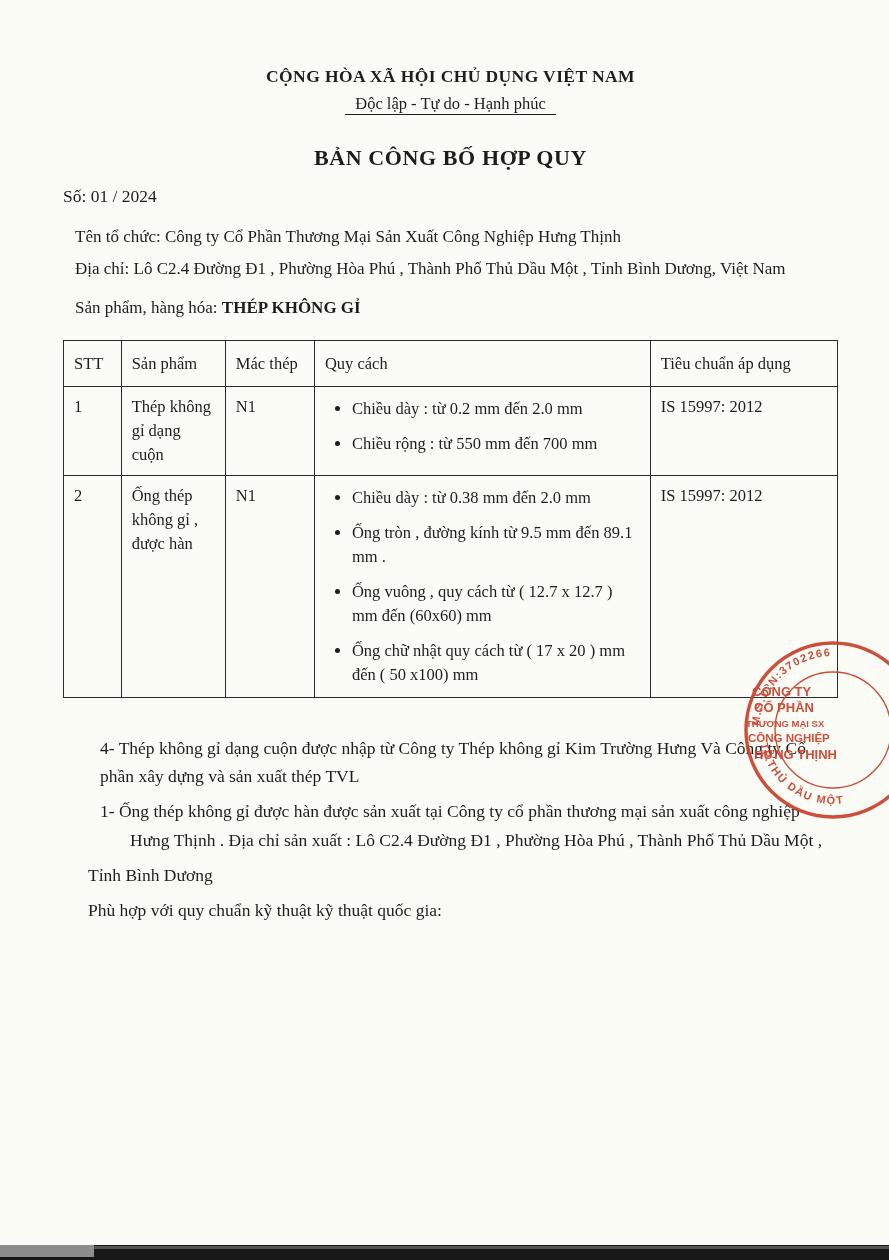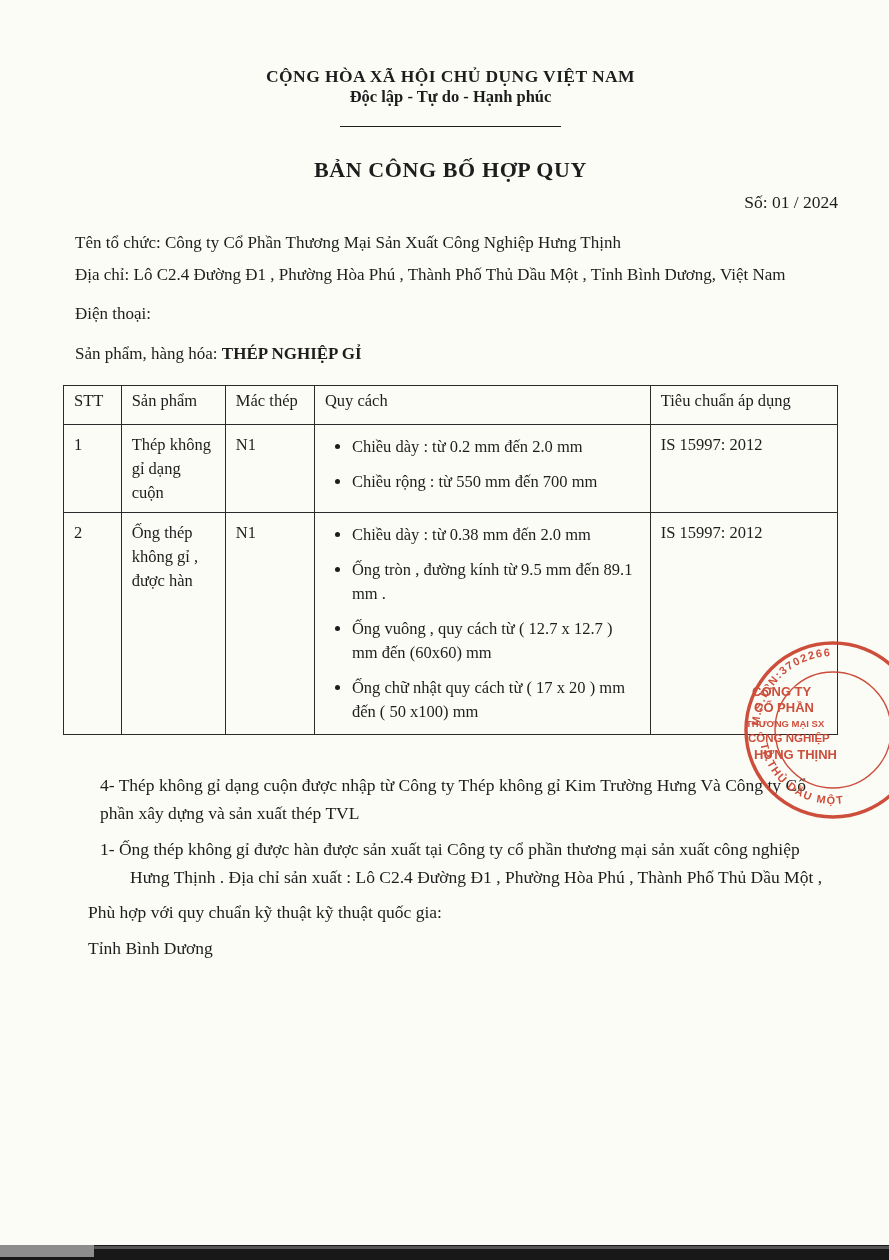--- a/index.html
+++ b/index.html
@@ -7,32 +7,32 @@
     width:889px;height:1260px;
     position:relative;
     background:#fcfcf7;
     font-family:"Liberation Serif","DejaVu Serif",serif;
     color:#1d1d1d;
     overflow:hidden;
   }
   .content{padding:66px 51px 0 63px;}
   .header{text-align:center;}
   .nat-title{font-size:17.5px;font-weight:bold;letter-spacing:.4px;}
-  .motto{display:inline-block;font-size:16.5px;font-weight:bold;
-         border-bottom:1.6px solid #1d1d1d;padding:0 10px 19px;}
+  .motto{display:inline-block;font-size:16.5px;font-weight:normal;margin-top:7px;
+         border-bottom:1.6px solid #1d1d1d;padding:0 10px 0;}
   .doc-title{text-align:center;font-size:22px;font-weight:bold;margin-top:30px;letter-spacing:.6px;}
-  .doc-number{text-align:right;font-size:17.5px;margin-top:9px;}
+  .doc-number{text-align:left;font-size:17.5px;margin-top:15px;}
   .info{font-size:17px;line-height:1.6;margin-top:16px;padding-left:12px;}
   .info p{margin:0 0 5px;}
   .gap{margin-top:12px !important;}
   .bold{font-weight:bold;}
   table.spec{width:100%;border-collapse:collapse;margin-top:18px;font-size:16.5px;table-layout:fixed;}
   table.spec th,table.spec td{border:1.4px solid #2b2b2b;padding:8px 10px;vertical-align:top;
     text-align:left;font-weight:normal;line-height:1.45;}
-  table.spec th{padding-top:3px;padding-bottom:11px;}
+  table.spec th{padding-top:11px;padding-bottom:11px;}
   .c-stt{width:57px;} .c-sp{width:103px;} .c-mt{width:88px;} .c-qc{width:332px;} .c-tc{width:185px;}
   td.center,th.center{text-align:center;}
   td.prod{text-align:justify;}
   ul.specs{margin:2px 0 2px;padding-left:27px;}
   ul.specs li{margin-bottom:11px;}
   ul.specs li:last-child{margin-bottom:2px;}
   .notes{font-size:17.5px;line-height:1.62;margin-top:36px;}
   .notes p{margin:0 0 7px;}
   .note1{padding-left:37px;}
   .note2{padding-left:67px;text-indent:-30px;}
@@ -58,22 +58,21 @@
       <span class="motto">Độc lập - Tự do - Hạnh phúc</span>
     </div>
   </div>
 
   <div class="doc-title">BẢN CÔNG BỐ HỢP QUY</div>
   <div class="doc-number">Số: 01 / 2024</div>
 
   <div class="info">
     <p>Tên tổ chức: Công ty Cổ Phần Thương Mại Sản Xuất Công Nghiệp Hưng Thịnh</p>
     <p>Địa chỉ: Lô C2.4 Đường Đ1 , Phường Hòa Phú , Thành Phố Thủ Dầu Một , Tỉnh Bình Dương, Việt Nam</p>
-    <p class="gap">Điện thoại:</p>
-    <p class="gap"><span>Sản phẩm, hàng hóa: </span><span class="bold">THÉP NGHIỆP GỈ</span></p>
+    <p class="gap"><span>Sản phẩm, hàng hóa: </span><span class="bold">THÉP KHÔNG GỈ</span></p>
   </div>
 
   <table class="spec">
     <colgroup>
       <col class="c-stt">
         <col class="c-sp">
         <col class="c-mt">
         <col class="c-qc">
         <col class="c-tc">
     </colgroup>
@@ -110,22 +109,22 @@
         </ul>
       </td>
       <td>IS 15997: 2012</td>
     </tr>
   </tbody>
     </table>
 
   <div class="notes">
     <p class="note1">4-  Thép không gỉ dạng cuộn được nhập từ Công ty Thép không gỉ Kim Trường Hưng Và Công ty Cổ phần xây dựng và sản xuất thép TVL</p>
     <p class="note2">1-  Ống thép không gỉ được hàn được sản xuất tại Công ty cổ phần thương mại sản xuất công nghiệp Hưng Thịnh . Địa chỉ sản xuất : Lô C2.4 Đường Đ1 , Phường Hòa Phú , Thành Phố Thủ Dầu Một ,</p>
+    <p class="plain-ind">Tỉnh Bình Dương</p>
     <p class="plain-ind">Phù hợp với quy chuẩn kỹ thuật kỹ thuật quốc gia:</p>
-    <p class="plain-ind">Tỉnh Bình Dương</p>
   </div>
 
 </div>
 
 <div class="stamp">
   <svg width="200" height="192" viewBox="0 0 200 192">
     <circle cx="99" cy="92" r="87" fill="none" stroke="#c9412d" stroke-width="3.4"></circle>
     <circle cx="99" cy="92" r="58" fill="none" stroke="#c9412d" stroke-width="1.4"></circle>
     <defs>
       <path id="arcTop" d="M 25,92 A 74,74 0 0 1 99,18 A 74,74 0 0 1 173,92" fill="none"></path>

